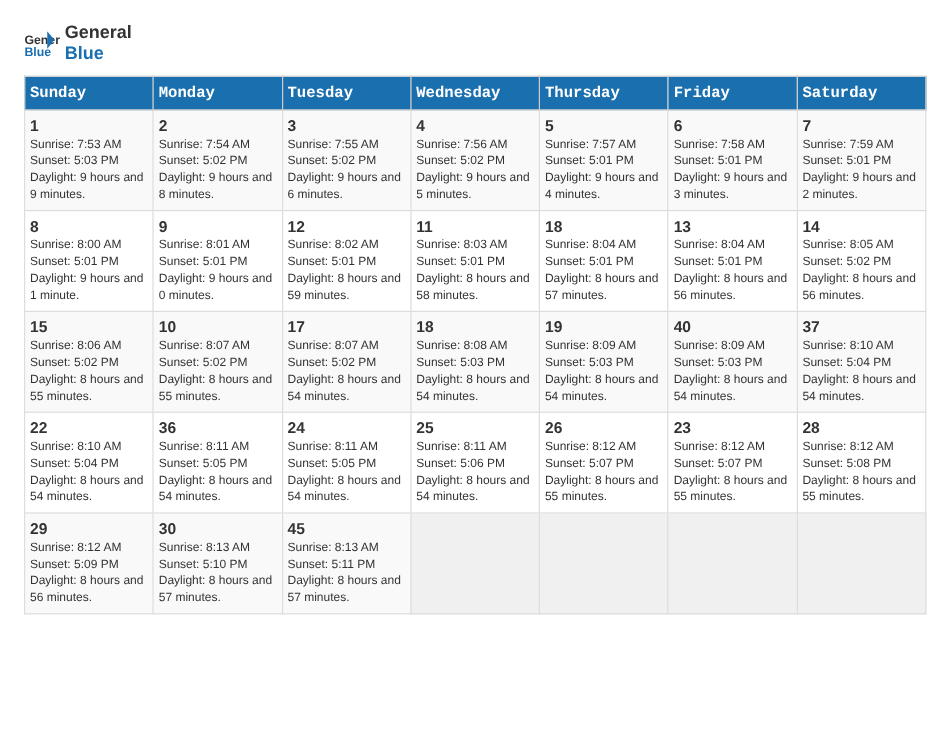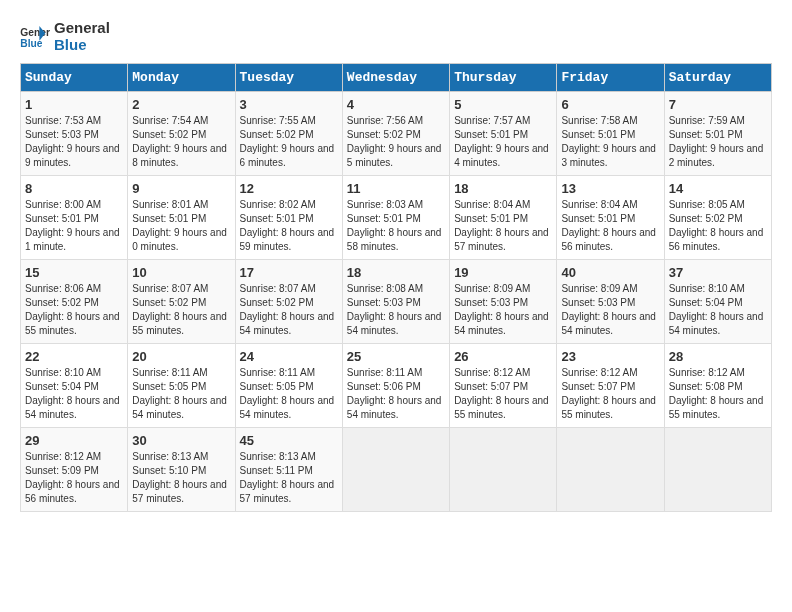--- a/index.html
+++ b/index.html
@@ -199,21 +199,21 @@
           <span class="day-number">37</span>
           <div class="cell-content">Sunrise: 8:10 AM<br>Sunset: 5:04 PM<br>Daylight: 8 hours and 54 minutes.</div>
         </td>
       </tr>
       <tr>
         <td>
           <span class="day-number">22</span>
           <div class="cell-content">Sunrise: 8:10 AM<br>Sunset: 5:04 PM<br>Daylight: 8 hours and 54 minutes.</div>
         </td>
         <td>
-          <span class="day-number">20</span>
+          <span class="day-number">36</span>
           <div class="cell-content">Sunrise: 8:11 AM<br>Sunset: 5:05 PM<br>Daylight: 8 hours and 54 minutes.</div>
         </td>
         <td>
           <span class="day-number">24</span>
           <div class="cell-content">Sunrise: 8:11 AM<br>Sunset: 5:05 PM<br>Daylight: 8 hours and 54 minutes.</div>
         </td>
         <td>
           <span class="day-number">25</span>
           <div class="cell-content">Sunrise: 8:11 AM<br>Sunset: 5:06 PM<br>Daylight: 8 hours and 54 minutes.</div>
         </td>

